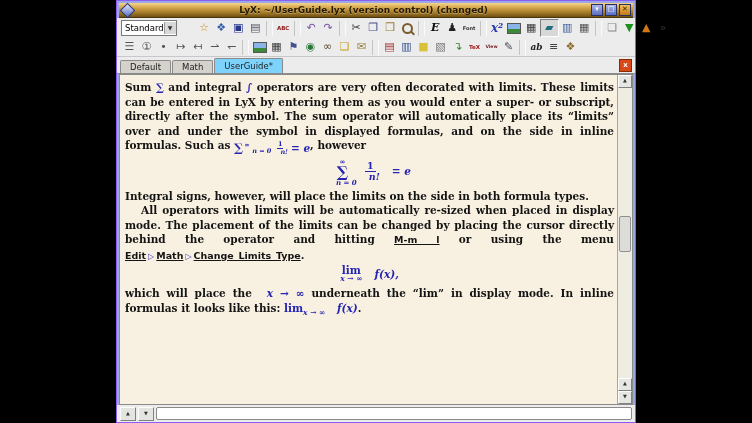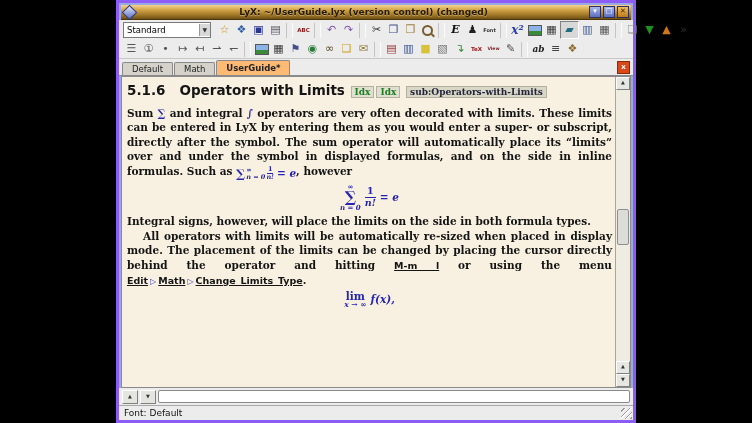--- a/index.html
+++ b/index.html
@@ -1,19 +1,19 @@
 <!DOCTYPE html>
 <html><head>
 <meta charset="utf-8">
 <style>
   html,body{margin:0;padding:0;}
   body{width:752px;height:423px;background:#000;position:relative;overflow:hidden;
        font-family:"DejaVu Sans","Liberation Sans",sans-serif;}
   .window{position:absolute;left:116px;top:0;width:520px;height:423px;
-          background:#ececec;border:3px solid #8b5cf6;box-sizing:border-box;
+          background:#ececec;border:1px solid #8b5cf6;box-sizing:border-box;
           box-shadow:inset 0 0 0 2px #9aa8e4;display:flex;flex-direction:column;}
   
   .titlebar{height:14px;margin:2px 2px 0 2px;display:flex;align-items:center;
             background:linear-gradient(180deg,#f2d490 0%,#d2a448 35%,#9a7224 75%,#6e4f14 100%);
             border-bottom:1px solid #4a3608;}
   .title-icon{width:9px;height:9px;margin:0 3px;background:linear-gradient(135deg,#dfe6ff,#5a6fc0);
               transform:rotate(45deg);border:1px solid #2a3a8e;}
   .title-text{flex:1;text-align:center;font-size:9px;font-weight:bold;color:#241a04;
               text-shadow:0 1px 0 rgba(255,240,200,.35);white-space:nowrap;overflow:hidden;}
   .tb-btn{width:10px;height:10px;margin-right:2px;border:1px solid #2a3060;font-size:7px;
@@ -22,21 +22,21 @@
   .tb-btn.close{background:linear-gradient(180deg,#f0c060,#c07818);color:#402800;font-weight:bold;}
   
   .menubar{height:14px;display:flex;align-items:center;padding:1px 6px 0 6px;gap:2px;
            background:#ececec;}
   .menu-item{font-size:9px;color:#111;padding:0 5px;}
   .menu-item::first-letter{text-decoration:underline;}
   
   .toolbar{height:20px;display:flex;align-items:center;padding:0 4px;background:#ececec;}
   .toolbar.second{height:18px;border-bottom:1px solid #c8c8c8;}
   .combo{width:86px;height:14px;background:#fff;border:1px solid #7a7a7a;display:flex;
-         align-items:center;font-size:8.5px;margin-right:5px;position:relative;gap:33px;}
+         align-items:center;font-size:8.5px;margin-right:19px;position:relative;}
   .combo .val{flex:1;padding-left:3px;}
   .combo .arrow{width:11px;height:12px;background:#d8d8d8;border-left:1px solid #9a9a9a;
                 font-size:6px;text-align:center;line-height:12px;color:#333;}
   .tbtn{min-width:17px;height:16px;display:inline-flex;align-items:center;justify-content:center;
         font-size:11px;line-height:16px;}
   .tbtn.pressed{background:#d8d8d8;border:1px solid;border-color:#808080 #fdfdfd #fdfdfd #808080;}
   .tbtn.ttxt{font-weight:bold;}
   .tbtn.serifital{font-family:"DejaVu Serif","Liberation Serif",serif;font-style:italic;}
   .tsep{width:5px;height:15px;border-left:1px solid #c4c4c4;border-right:1px solid #fbfbfb;
         margin:0 2px;}
@@ -44,42 +44,42 @@
   .mag::after{content:"";position:absolute;width:5px;height:2px;background:#7a5c2e;
               right:-4px;bottom:-2px;transform:rotate(45deg);}
   .imgthumb{width:12px;height:9px;display:block;border:1px solid #555;
             background:linear-gradient(180deg,#8ab4e8 55%,#3a8a3a 45%);}
   
   .tabbar{height:16px;display:flex;align-items:flex-end;padding-left:3px;background:#ececec;
           border-bottom:1px solid #8a8a8a;position:relative;}
   .tab{font-size:8.5px;height:12px;line-height:12px;padding:0 9px;margin-right:1px;
        background:#d4d2ca;border:1px solid #8a8a8a;border-bottom:none;
        border-radius:2px 2px 0 0;color:#222;}
-  .tab.active{background:#fdba74;height:14px;line-height:14px;font-weight:bold;}
+  .tab.active{background:#7dd3fc;height:14px;line-height:14px;font-weight:normal;}
   .tab-close{position:absolute;right:3px;top:2px;width:11px;height:11px;background:#d84818;
              border:1px solid #8a2a00;color:#fff;font-size:7px;line-height:10px;
              text-align:center;font-weight:bold;}
   
   .docwrap{flex:1;display:flex;overflow:hidden;border:1px solid #8a8a8a;margin:0 2px;
            background:#f8f1e1;}
   .docarea{flex:1;overflow:hidden;padding:5px 3px 0 5px;}
   .doc{font-family:"DejaVu Serif","Liberation Serif",serif;font-weight:bold;font-size:10.5px;
        color:#141414;line-height:14.5px;}
   .doc p{margin:0;}
   .j{text-align:justify;}
   .indent{text-indent:16px;}
   .sec-h{font-family:"DejaVu Sans","Liberation Sans",sans-serif;font-weight:bold;font-size:13.5px;
          margin:1px 0 6px 0;}
   .sec-h .num{margin-right:14px;}
   .badge{font-size:9px;font-weight:bold;background:#d9d7c6;border:1px solid #b4b1a0;
          padding:0 3px;color:#23233c;font-family:"DejaVu Serif","Liberation Serif",serif;
          white-space:nowrap;}
   .badge.idx{color:#1e7d1e;background:#dfe0d2;margin:0 1px;}
   .math{color:#2525b2;}
-  .mi{font-style:italic;}
+  .mi{font-style:italic;margin-left:8px;}
   .sans{font-family:"DejaVu Sans","Liberation Sans",sans-serif;font-size:9.5px;font-weight:bold;text-decoration:underline;}
   .mtri{color:#3a3ac0;font-size:8px;font-style:normal;padding:0 2px;}
   .formula{display:flex;justify-content:center;align-items:center;gap:4px;color:#2525b2;
            margin:2px 0 3px 0;}
   .sumcol{display:inline-flex;flex-direction:column;align-items:center;font-size:7px;
           line-height:7px;}
   .sigma{font-size:15px;line-height:14px;font-style:normal;}
   .frac{display:inline-flex;flex-direction:column;align-items:center;font-size:9.5px;
         line-height:10.5px;}
   .frac .num{border-bottom:1px solid #2525b2;padding:0 2px;}
@@ -211,25 +211,20 @@
         <span class="tab">Default</span>
         <span class="tab">Math</span>
         <span class="tab active">UserGuide*</span>
       </span>
     <span class="tab-close">x</span>
   </div>
 
   <div class="docwrap">
     <div class="docarea doc">
 
-      <div class="sec-h">
-        <span class="num">5.1.6</span><span>Operators with Limits</span>
-        <span class="badge idx">Idx</span><span class="badge idx">Idx</span>
-        <span class="badge">sub:Operators-with-Limits</span>
-      </div>
 
       <p class="j"><span>Sum </span><span class="math">∑</span><span> and integral </span><span class="math">∫</span><span> operators are very often decorated with limits. These limits can be entered in LyX by entering them as you would enter a super- or subscript, directly after the symbol. The sum operator will automatically place its “limits” over and under the symbol in displayed formulas, and on the side in inline formulas. Such as </span><span class="inmath">
             <span class="sigma" style="font-size:12px;">∑</span>
             <span class="limcol-i">
               <span>∞</span>
               <span class="mi">n = 0</span>
             </span>
             <span class="frac-i">
               <span class="num">1</span>
               <span class="mi">n!</span>
@@ -256,20 +251,21 @@
 
 
       <div class="formula">
         <span class="limcol">
             <span class="limword">lim</span>
             <span class="limsub">x → ∞</span>
           </span>
         <span class="mi">f(x),</span>
       </div>
 
+      <p class="j"><span>which will place the </span><span class="math mi">x → ∞</span><span> underneath the “lim” in display mode. In inline formulas it looks like this: </span><span class="math"><span>lim</span><span class="sub-i">x → ∞</span> <span class="mi">f(x)</span></span><span>.</span></p>
 
       <p class="j indent"> </p>
 
     </div>
 
     <div class="vscroll">
       <span class="sbtn">▲</span>
       <span class="strack">
           <span class="sthumb"></span>
         </span>
@@ -277,18 +273,14 @@
       <span class="sbtn">▼</span>
     </div>
   </div>
 
   <div class="minibuffer">
     <span class="mb-btn">▲</span>
     <span class="mb-btn">▼</span>
     <input class="mb-input" value="" style="">
   </div>
 
-  <div class="statusbar">
-    <span>Font: Default</span>
-    <span class="grip"></span>
-  </div>
 
 </div>
 
 </body></html>

